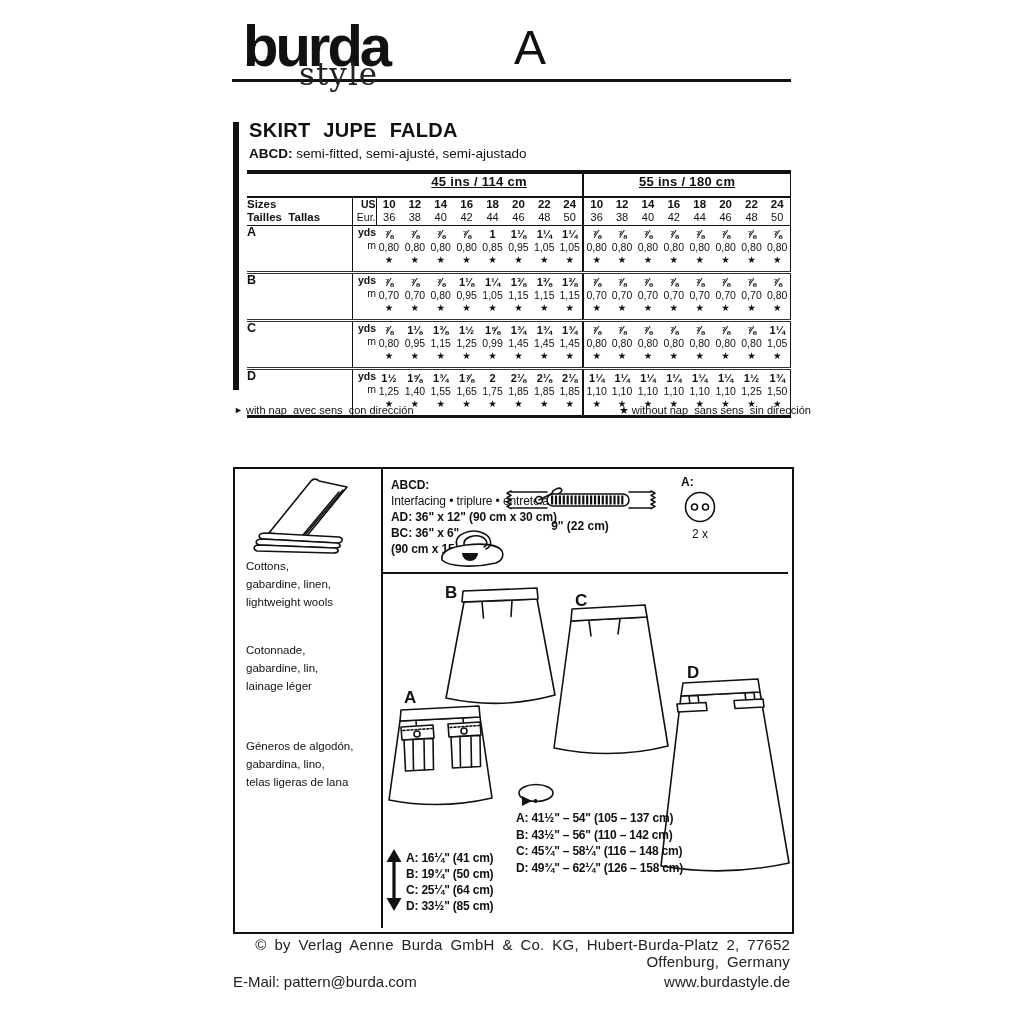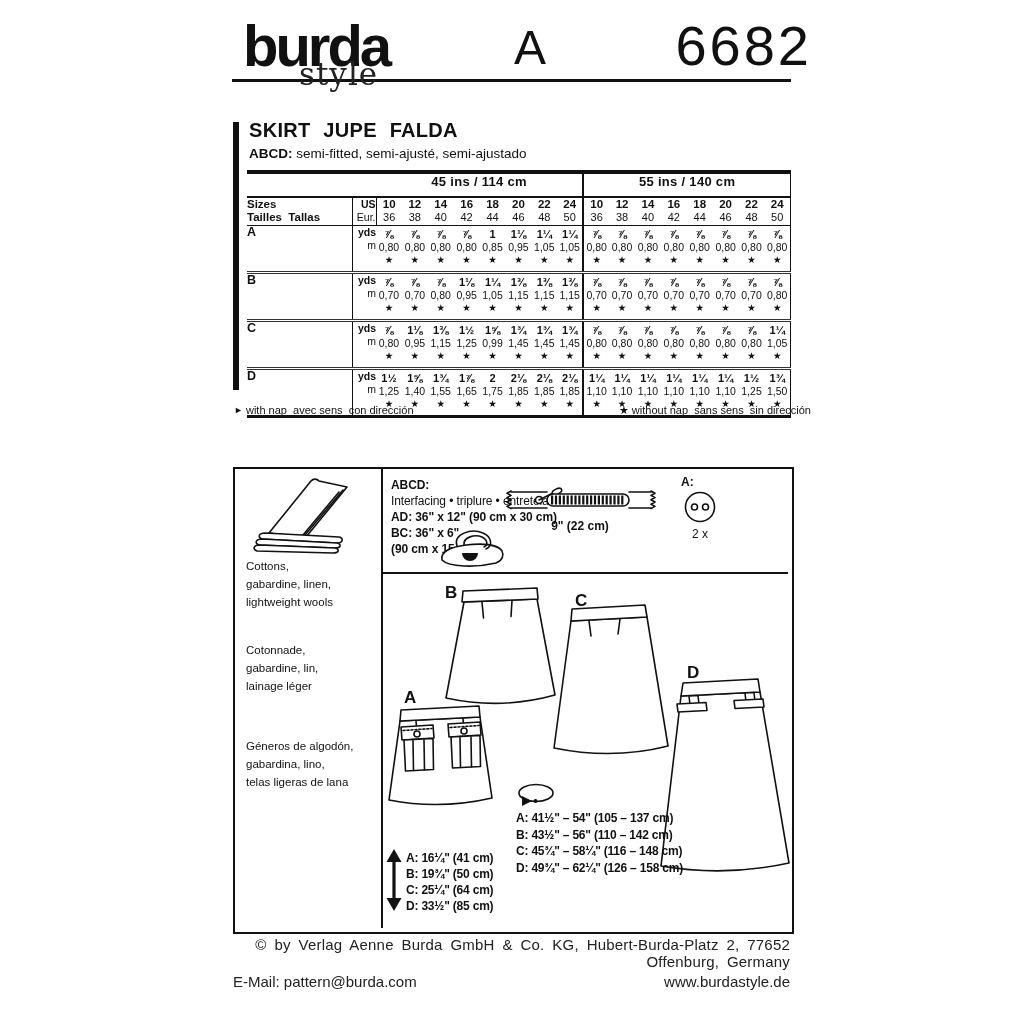--- a/index.html
+++ b/index.html
@@ -19,21 +19,21 @@
   .side-bar{left:233px;top:122px;width:6px;height:268px;background:#111;}
   .garment-title{left:249px;top:119px;font-size:20px;font-weight:bold;word-spacing:7px;letter-spacing:.3px;}
   .fit-line{left:249px;top:146px;font-size:13.5px;}
   .fit-line b{font-weight:bold;}
 
   
   .tblwrap{left:247px;top:170px;}
   #yardage{border-collapse:collapse;table-layout:fixed;width:544px;
            border-top:4px solid #111;border-bottom:3px solid #111;}
   #yardage td{padding:0;vertical-align:top;overflow:hidden;}
-  .t-group td{border-bottom:2px solid #111;height:22px;}
+  .t-group td{border-bottom:2px solid #111;height:22px;text-decoration:underline;}
   .grp{font-weight:bold;font-size:13px;text-align:center;padding-top:3px;letter-spacing:.3px;}
   .grpstart{border-left:2px solid #111;}
   .unitcell{border-left:1.5px solid #111;border-right:1.5px solid #111;text-align:right;
             padding-right:2px;font-size:10.5px;line-height:12.5px;padding-top:1px;}
   .unitcell .u1{font-weight:bold;}
   .t-sizes td{border-bottom:1.5px solid #111;height:27px;}
   .t-sizes .datacell{text-align:center;font-size:11px;line-height:12.5px;padding-top:1px;}
   .t-sizes .datacell .s1{font-weight:bold;font-size:11.5px;}
   .lblcell{font-size:11.5px;line-height:12.5px;font-weight:bold;padding-left:2px;white-space:pre;}
   .t-body td{height:45px;border-right:0;}
@@ -83,21 +83,20 @@
 </style>
 </head>
 <body>
 
 <div class="page">
 
   <div class="abs brand">burda</div>
   <div class="abs brand-sub">style</div>
   <div class="abs head-rule"></div>
   <div class="abs view-letter">A</div>
-  <div class="abs pattern-number">6682</div>
 
   <div class="abs side-bar"></div>
   <div class="abs garment-title">SKIRT  JUPE  FALDA</div>
   <div class="abs fit-line"><b>ABCD:</b><span> semi-fitted, semi-ajusté, semi-ajustado</span></div>
 
   <div class="abs tblwrap">
     <table id="yardage">
         <colgroup>
           <col style="width: 105px;">
           <col style="width: 24px;">
@@ -115,21 +114,21 @@
           <col style="width: 25.9px;">
           <col style="width: 25.9px;">
           <col style="width: 25.9px;">
           <col style="width: 25.9px;">
           <col style="width: 25.9px;">
         </colgroup>
         <tbody>
           <tr class="t-group">
             <td colspan="2"></td>
             <td colspan="8" class="grp">45 ins / 114 cm</td>
-            <td colspan="8" class="grp grpstart">55 ins / 140 cm</td>
+            <td colspan="8" class="grp grpstart">55 ins / 180 cm</td>
           </tr>
           <tr class="t-sizes">
             <td class="lblcell"><div>Sizes</div><div>Tailles  Tallas</div></td>
             <td class="unitcell">
               <div class="u1">US</div>
               <div>Eur.</div>
             </td>
             <td class="datacell">
               <div class="s1">10</div>
               <div>36</div>

